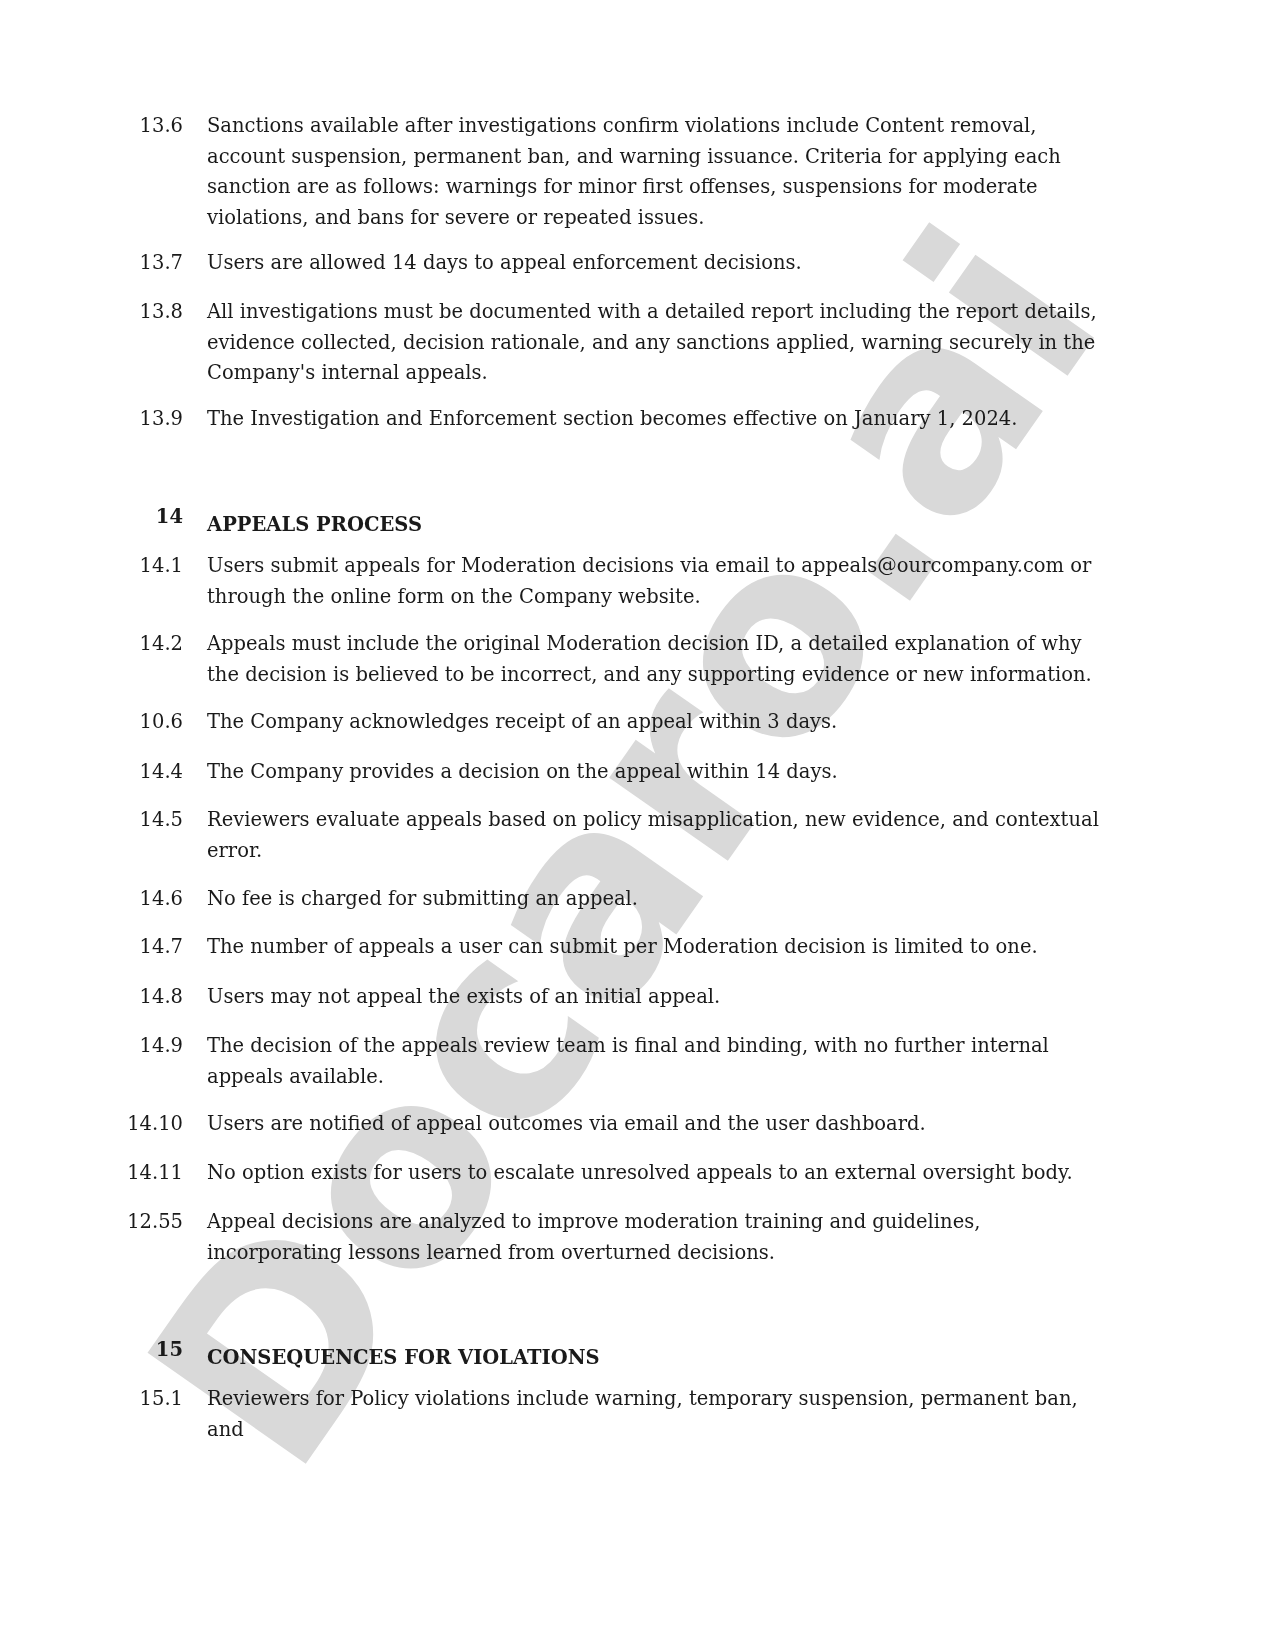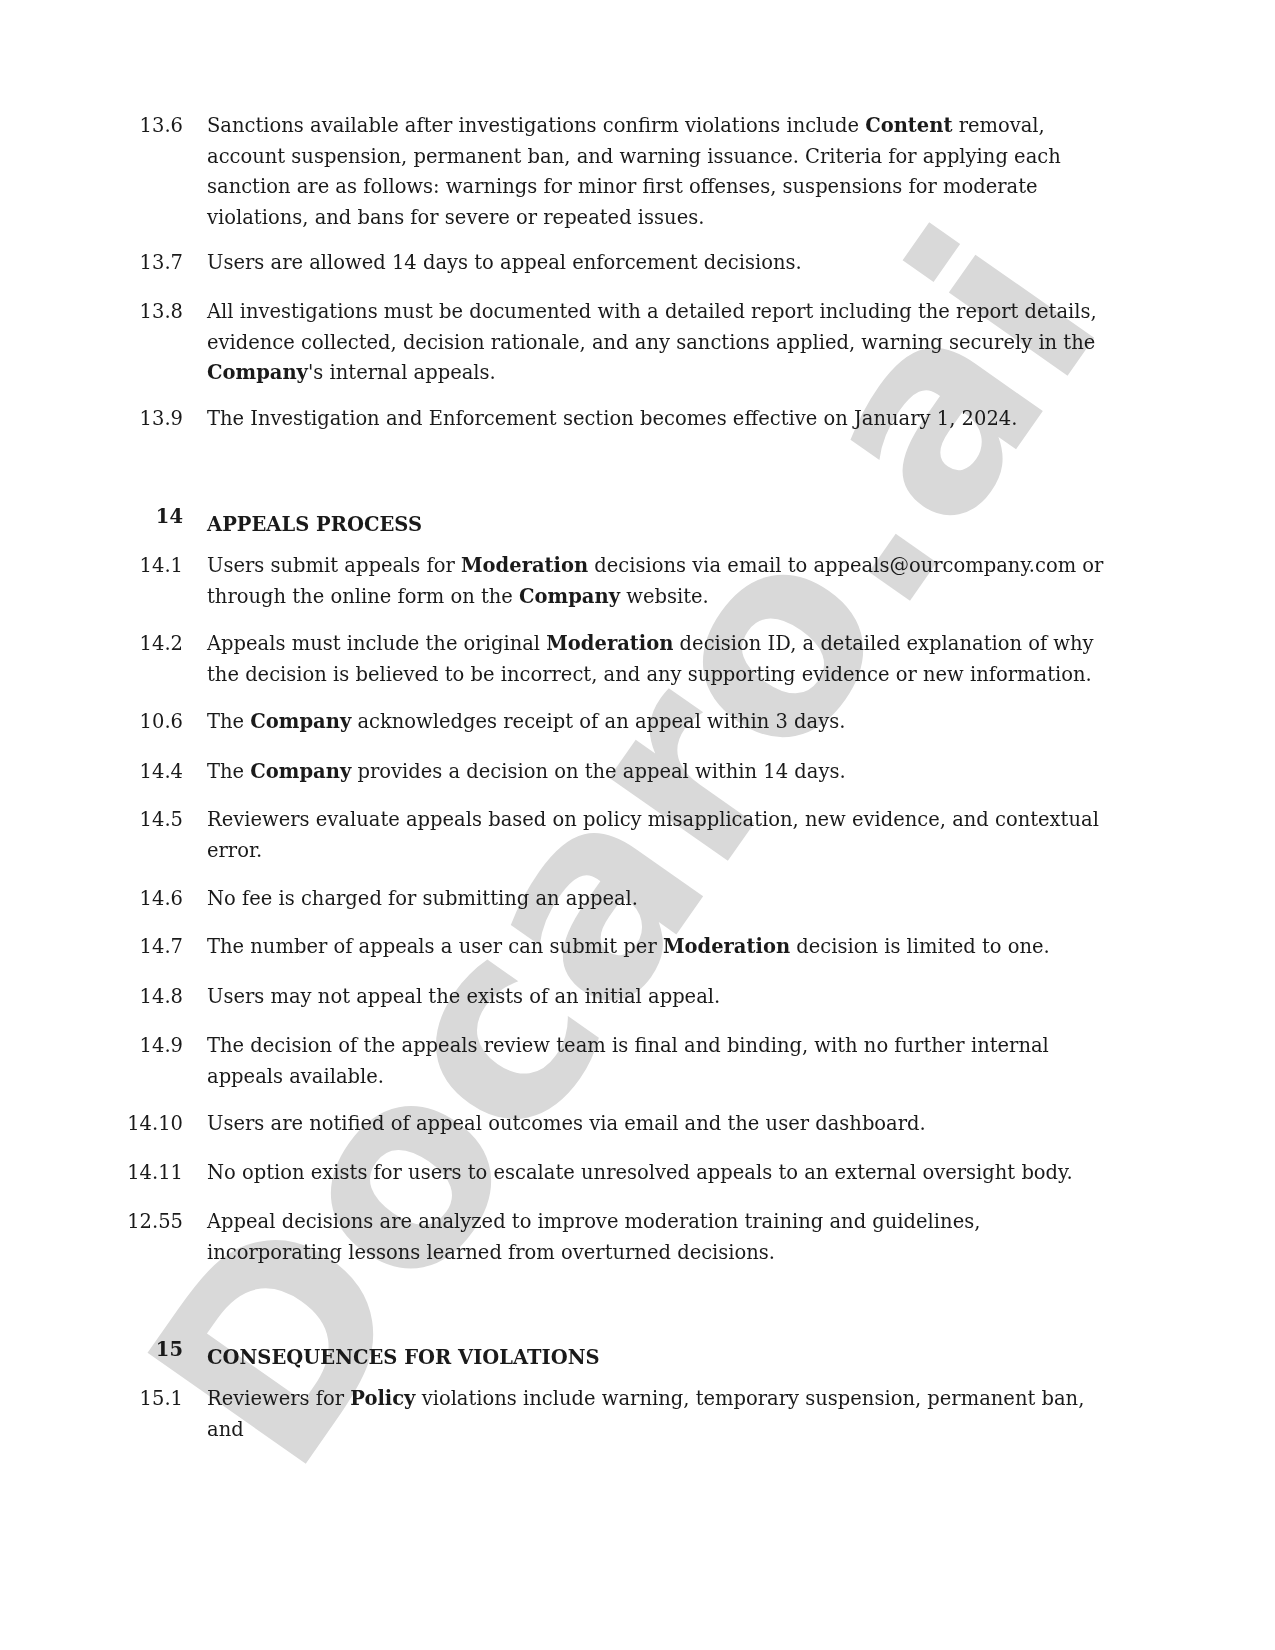--- a/index.html
+++ b/index.html
@@ -65,21 +65,21 @@
     .heading .num {
       position: absolute;
       right: 1092px;
       top: 0;
     }
     .heading .text {
       position: absolute;
       left: 207px;
       top: 8px;
     }
-    b { font-weight: bold; }
+    b { font-weight: normal; }
   </style>
 </head>
 <body>
 
 <div class="watermark">
   <svg viewBox="0 0 1275 1650" xmlns="http://www.w3.org/2000/svg">
     <text x="0" y="0" transform="translate(640 860) rotate(-55)" text-anchor="middle" dominant-baseline="middle" font-family="DejaVu Sans, Liberation Sans, sans-serif" font-weight="bold" font-size="265" fill="#d9d9d9">Docaro.ai</text>
   </svg>
 </div>
 

